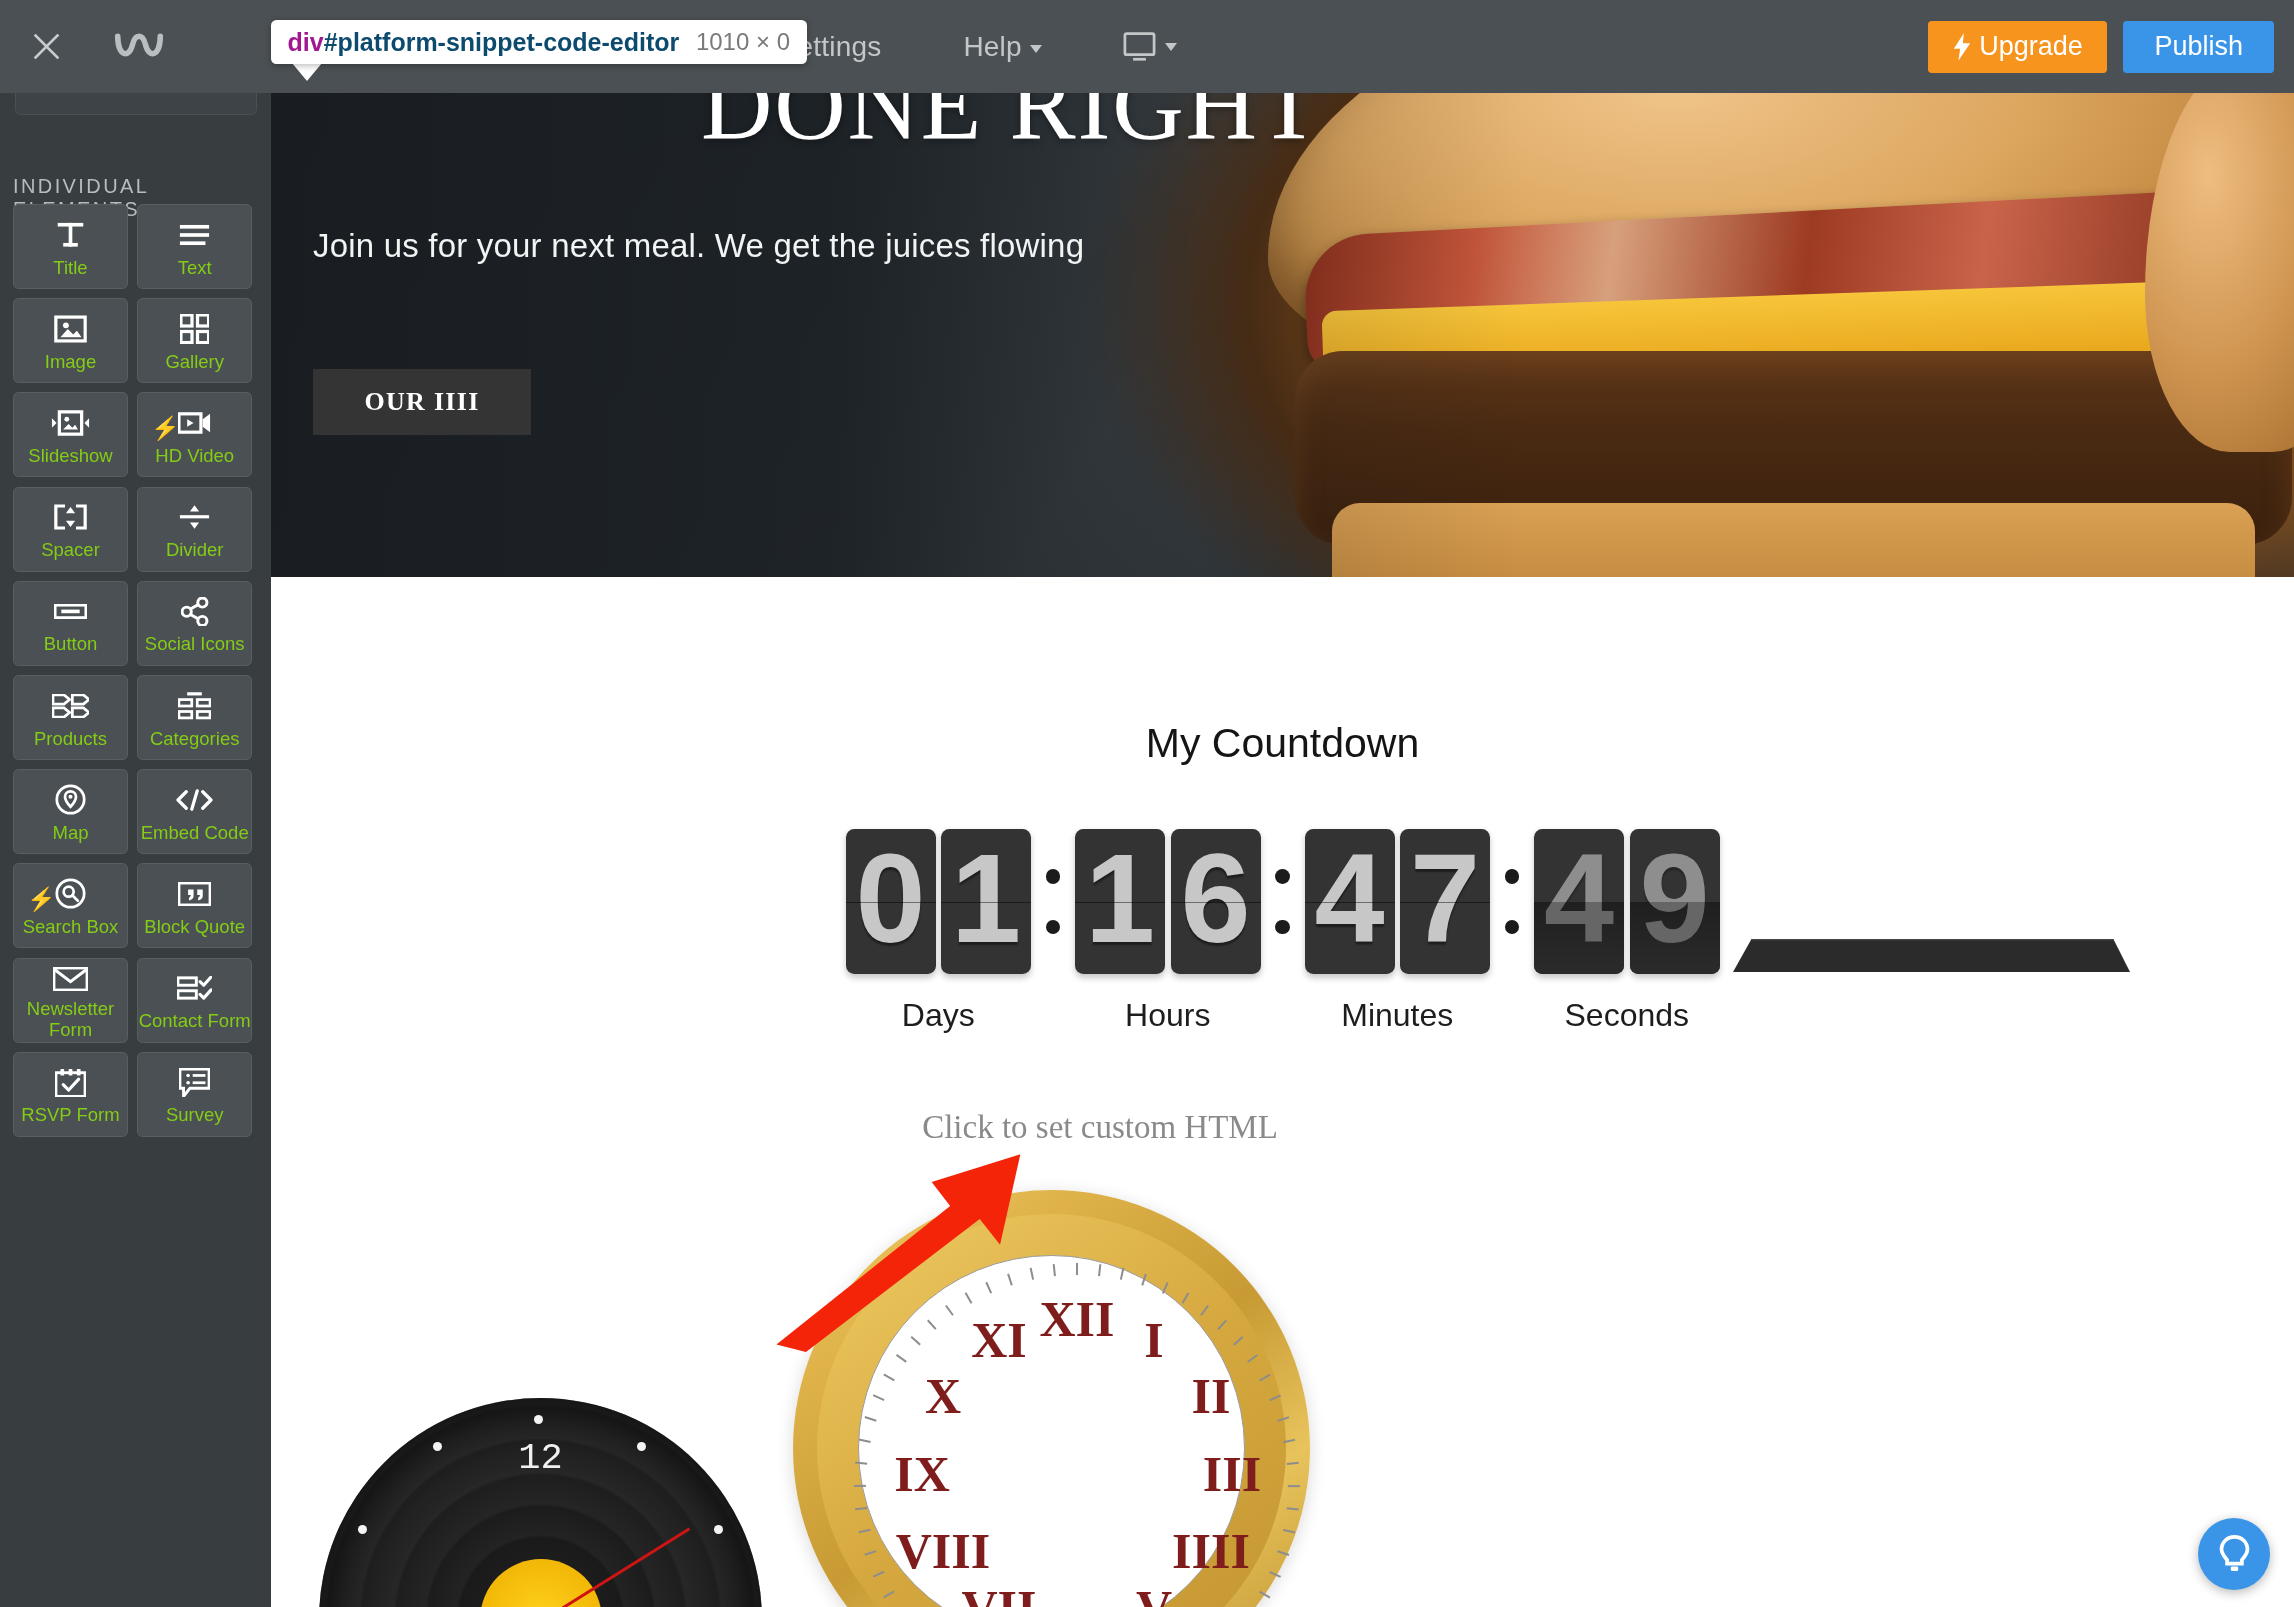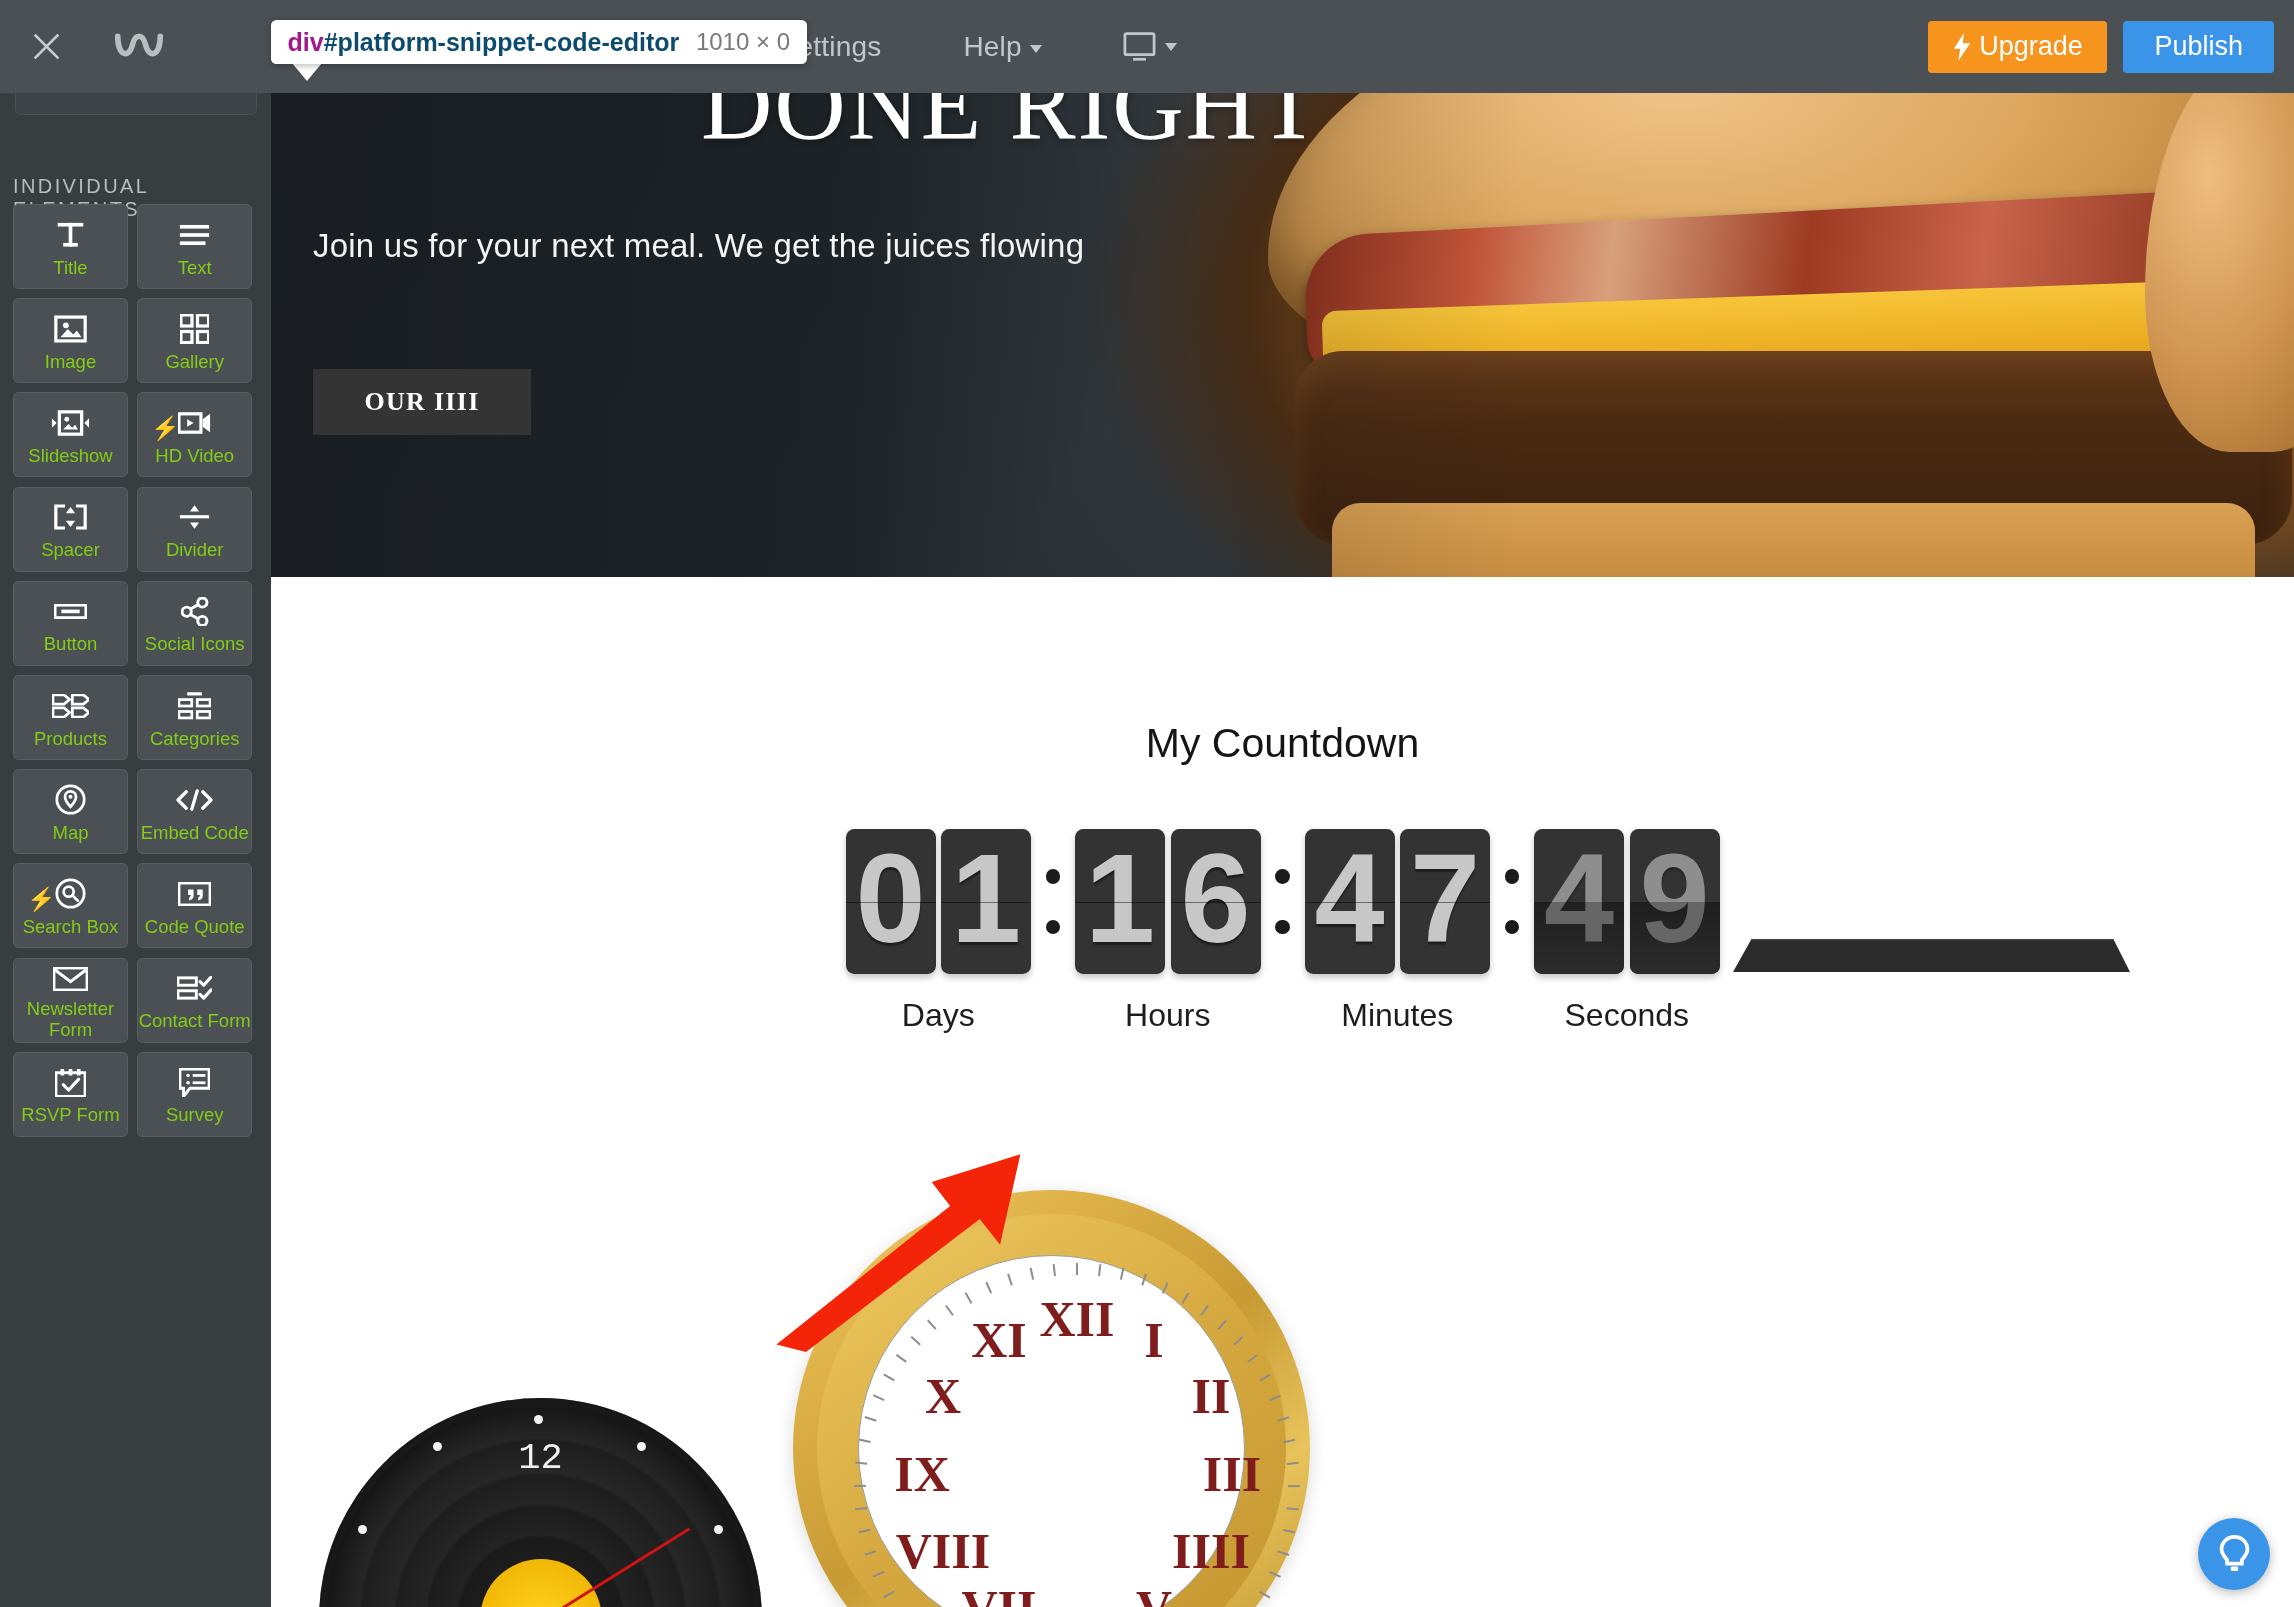--- a/index.html
+++ b/index.html
@@ -416,20 +416,21 @@
       <div class="vdot" style="left:215px; top:16.6px;"></div>
       <div class="vdot" style="left:318px; top:44px;"></div>
       <div class="vdot" style="left:114px; top:44px;"></div>
       <div class="vdot" style="left:395px; top:127px;"></div>
       <div class="vdot" style="left:39px;  top:127px;"></div>
 
       <div id="vinyl-center"></div>
       <div id="vinyl-hand"></div>
     </div>
 
+    <div id="custom-html-label">Click to set custom HTML</div>
 
     <div id="gold-clock">
       <div class="inner-gold">
         <div class="inner-white">
             <div class="roman" style="left: 218px; top: 63px;">XII</div>
             <div class="roman" style="left: 295px; top: 84px;">I</div>
             <div class="roman" style="left: 352px; top: 140px;">II</div>
             <div class="roman" style="left: 373px; top: 218px;">III</div>
             <div class="roman" style="left: 352px; top: 295px; text-align: right;">IIII</div>
             <div class="roman" style="left: 295px; top: 352px;">V</div>
@@ -652,21 +653,21 @@
         <span class="tlabel">Search Box</span>
       </div>
       <div class="tile">
         <span class="ticon">
           <svg width="33" height="24" viewBox="0 0 36 26">
             <rect x="1" y="1" width="34" height="24" fill="none" stroke="#ffffff" stroke-width="3.2"></rect>
             <path d="M11 8 h6 v7 q0 4 -5 5 v-3 q2 -1 2 -3 h-3 z" fill="#ffffff"></path>
             <path d="M21 8 h6 v7 q0 4 -5 5 v-3 q2 -1 2 -3 h-3 z" fill="#ffffff"></path>
           </svg>
         </span>
-        <span class="tlabel">Code Quote</span>
+        <span class="tlabel">Block Quote</span>
       </div>
       <div class="tile two-line">
         <span class="ticon">
           <svg width="35" height="24" viewBox="0 0 38 26">
             <rect x="1" y="1" width="36" height="24" fill="none" stroke="#ffffff" stroke-width="3.2"></rect>
             <path d="M2 3 L19 16 L36 3" fill="none" stroke="#ffffff" stroke-width="3.2"></path>
           </svg>
         </span>
         <span class="tlabel">Newsletter Form</span>
       </div>

